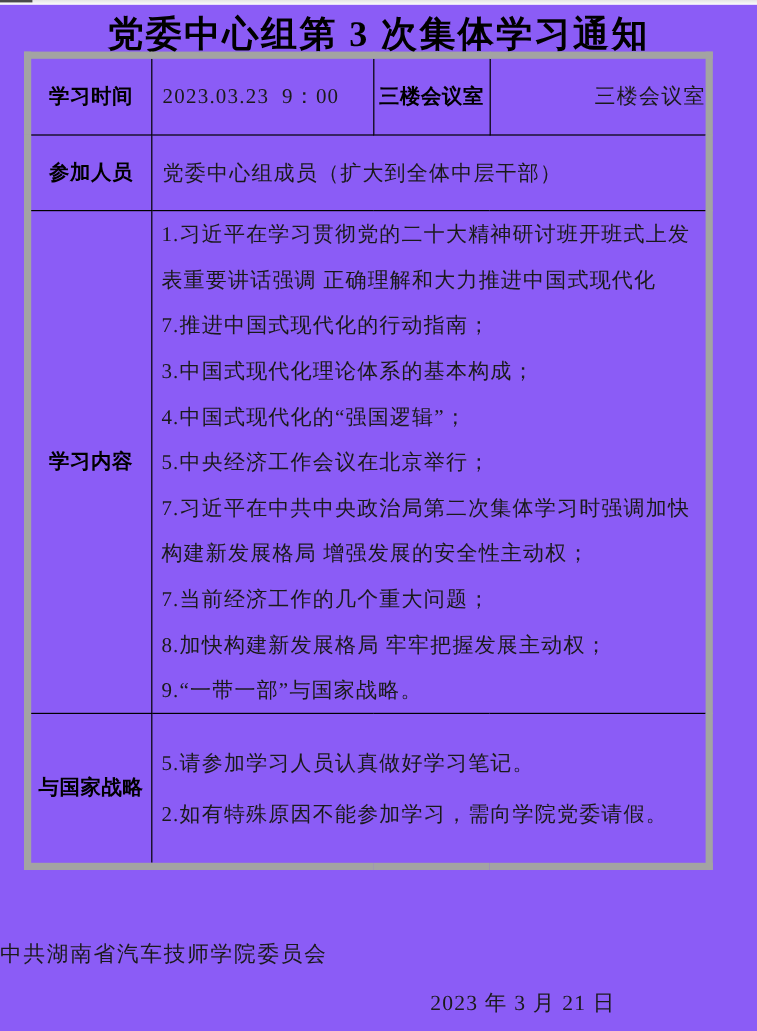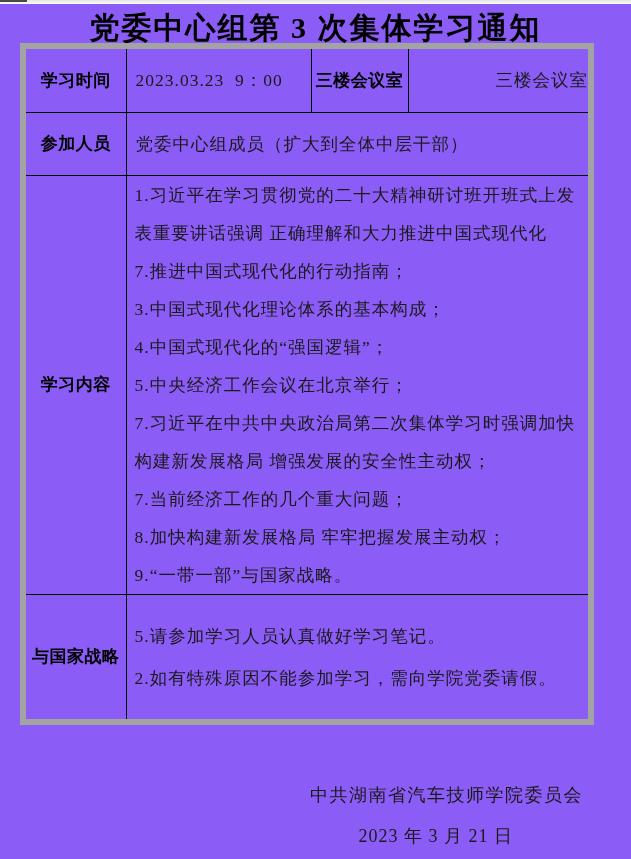--- a/index.html
+++ b/index.html
@@ -73,21 +73,21 @@
     letter-spacing: 1px;
   }
   .req-list p {
     line-height: 42px;
     font-size: 17.5px;
     letter-spacing: 1px;
   }
 
   .footer-org {
     position: absolute; top: 783px; left: 0; right: 0;
-    text-align: right; padding-right: 48px;
+    text-align: left; padding-right: 48px;
     font-size: 18px; letter-spacing: 1.5px;
   }
   .footer-date {
     position: absolute; top: 824px; left: 0; right: 0;
     text-align: right; padding-right: 118px;
     font-size: 18px; letter-spacing: 1px;
     white-space: pre;
   }
 </style>
 </head>

